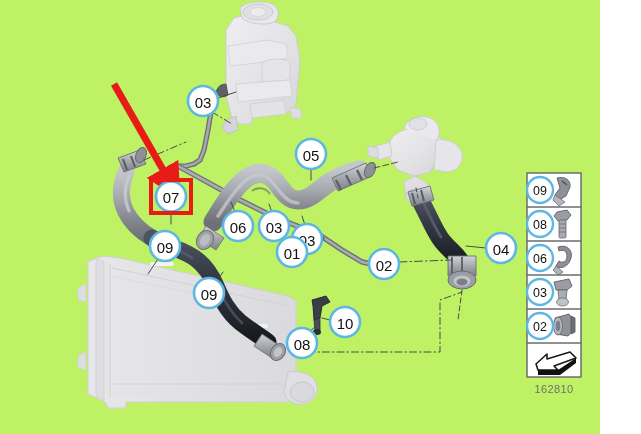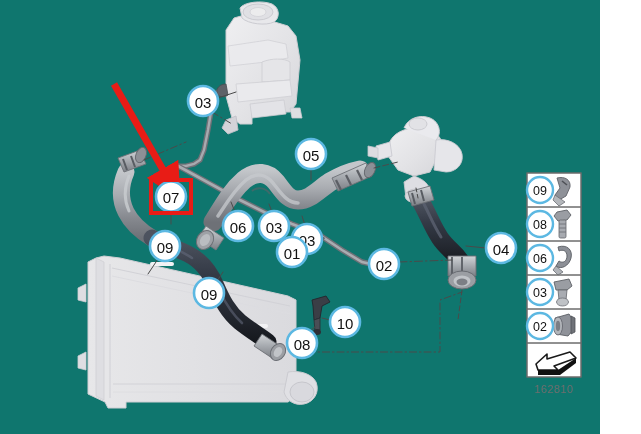--- a/index.html
+++ b/index.html
@@ -8,21 +8,21 @@
     padding: 0;
     background: #ffffff;
   }
   body {
     font-family: "Liberation Sans", sans-serif;
   }
   #diagram-root {
     position: relative;
     width: 600px;
     height: 434px;
-    background: #0f766e;
+    background: #bef264;
     overflow: hidden;
   }
   #diagram-svg {
     position: absolute;
     left: 0;
     top: 0;
     width: 641px;
     height: 434px;
   }
   .callout-text {

